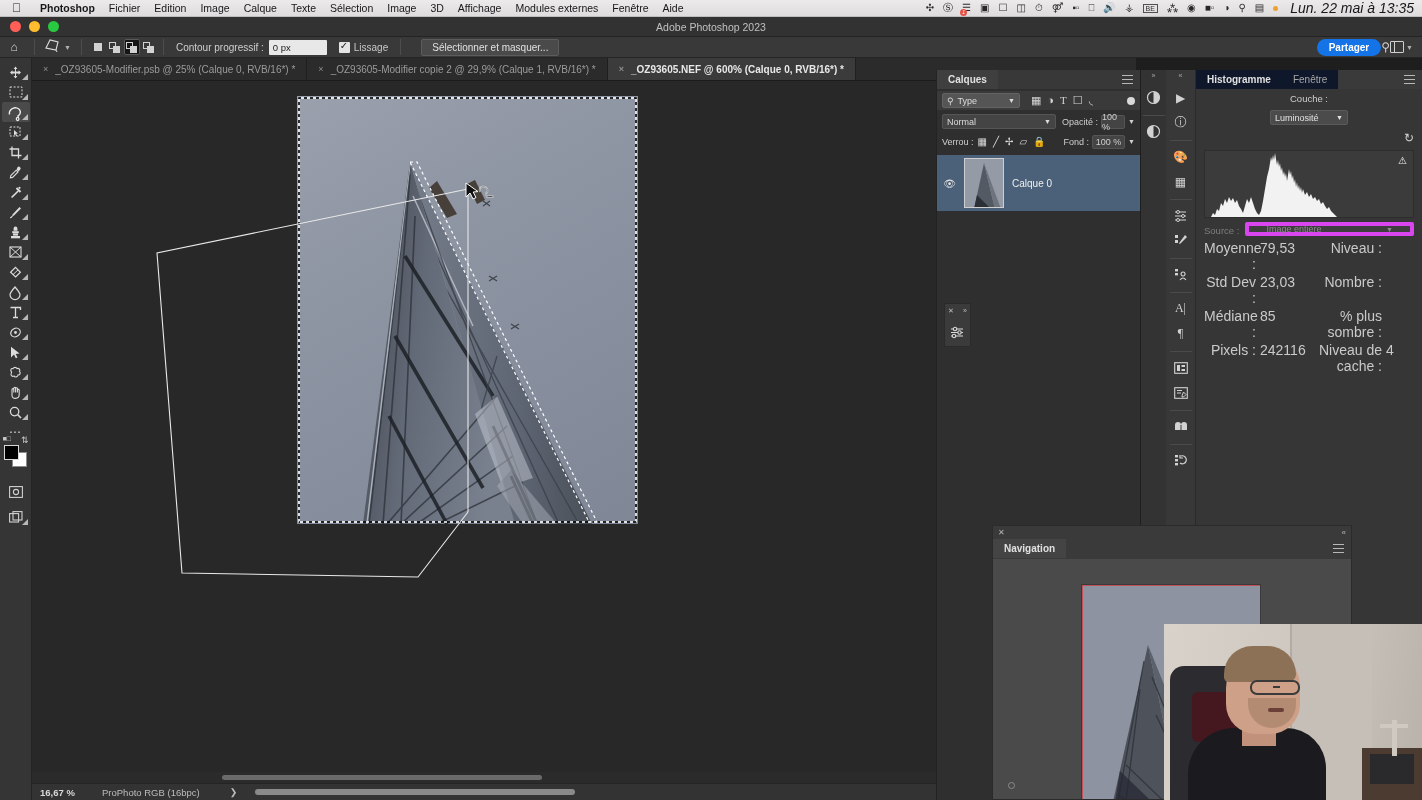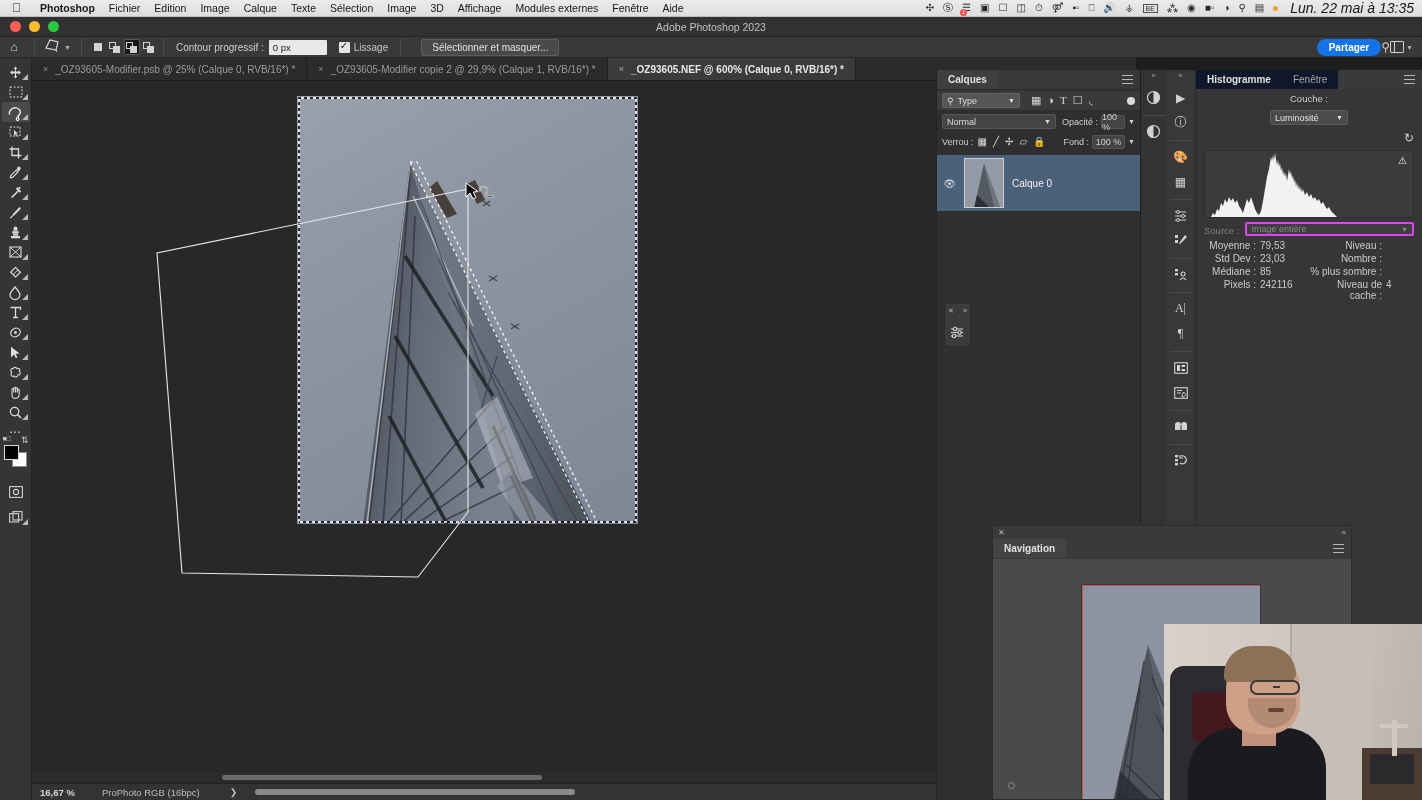--- a/index.html
+++ b/index.html
@@ -281,27 +281,27 @@
   .hist-sel .cv{ margin-left:auto; font-size:7px;}
   .refresh{ margin-left:auto; font-size:12px; color:#d2d2d2;}
   .hist-canvas{
     margin:2px 8px 0 8px; height:68px; background:#3b3b3b; border:1px solid #2d2d2d; position:relative;
   }
   .hist-warn{ position:absolute; right:6px; top:4px; font-size:10px; color:#e8e8e8;}
   .src-row{
     display:flex; align-items:flex-end; padding:4px 8px 2px 8px; gap:6px; font-size:9.5px; color:#7e7e7e;
   }
   .src-sel{
-    flex:1; height:14px; background:#3e3e3e; border:2px solid #d946ef; border-radius:2px;
-    display:flex;align-items:center;padding:0 4px; font-size:9px; color:#8a8a8a;
+    flex:1; height:14px; background:#3e3e3e; border:4px solid #d946ef; border-radius:2px;
+    display:flex;align-items:center;padding:0 17px; font-size:9px; color:#8a8a8a;
   }
   .src-sel .cv{ margin-left:auto; font-size:7px;}
   .stats{
     display:grid; grid-template-columns: 56px 48px 78px 26px;
-    padding:2px 8px 0 8px; font-size:10px; color:#cacaca; row-gap:2px;
+    padding:2px 8px 0 8px; font-size:14px; color:#cacaca; row-gap:2px;
   }
   .stats .lb{ text-align:right; padding-right:4px;}
   .stats .vl{ text-align:left;}
 
   
   #navpanel{
     position:absolute; left:992px; top:525px; width:360px; height:275px;
     background:#3a3a3a; border:1px solid #2b2b2b;
   }
   .nav-top{

